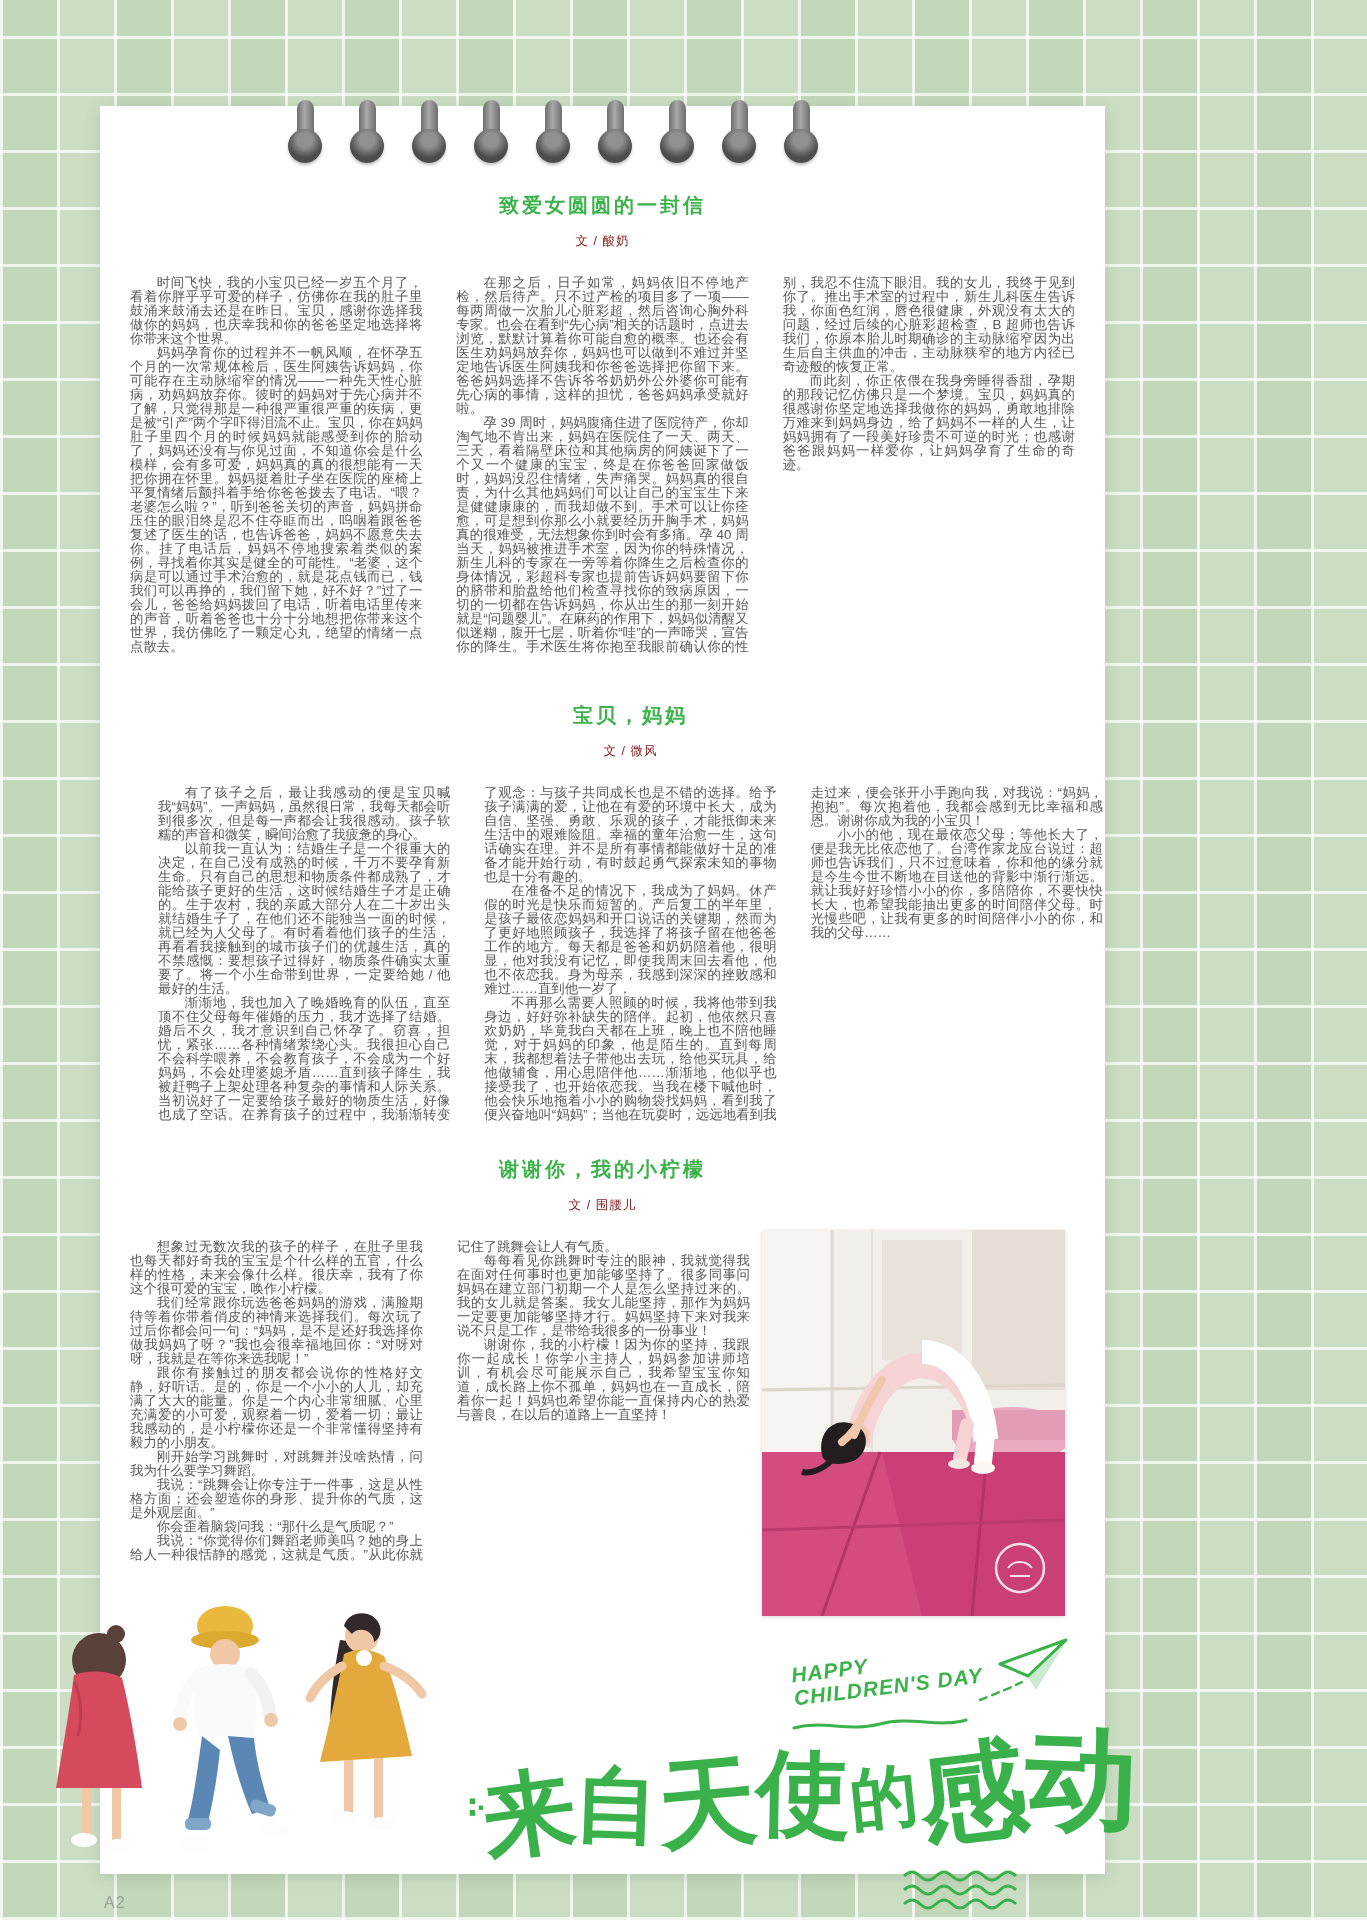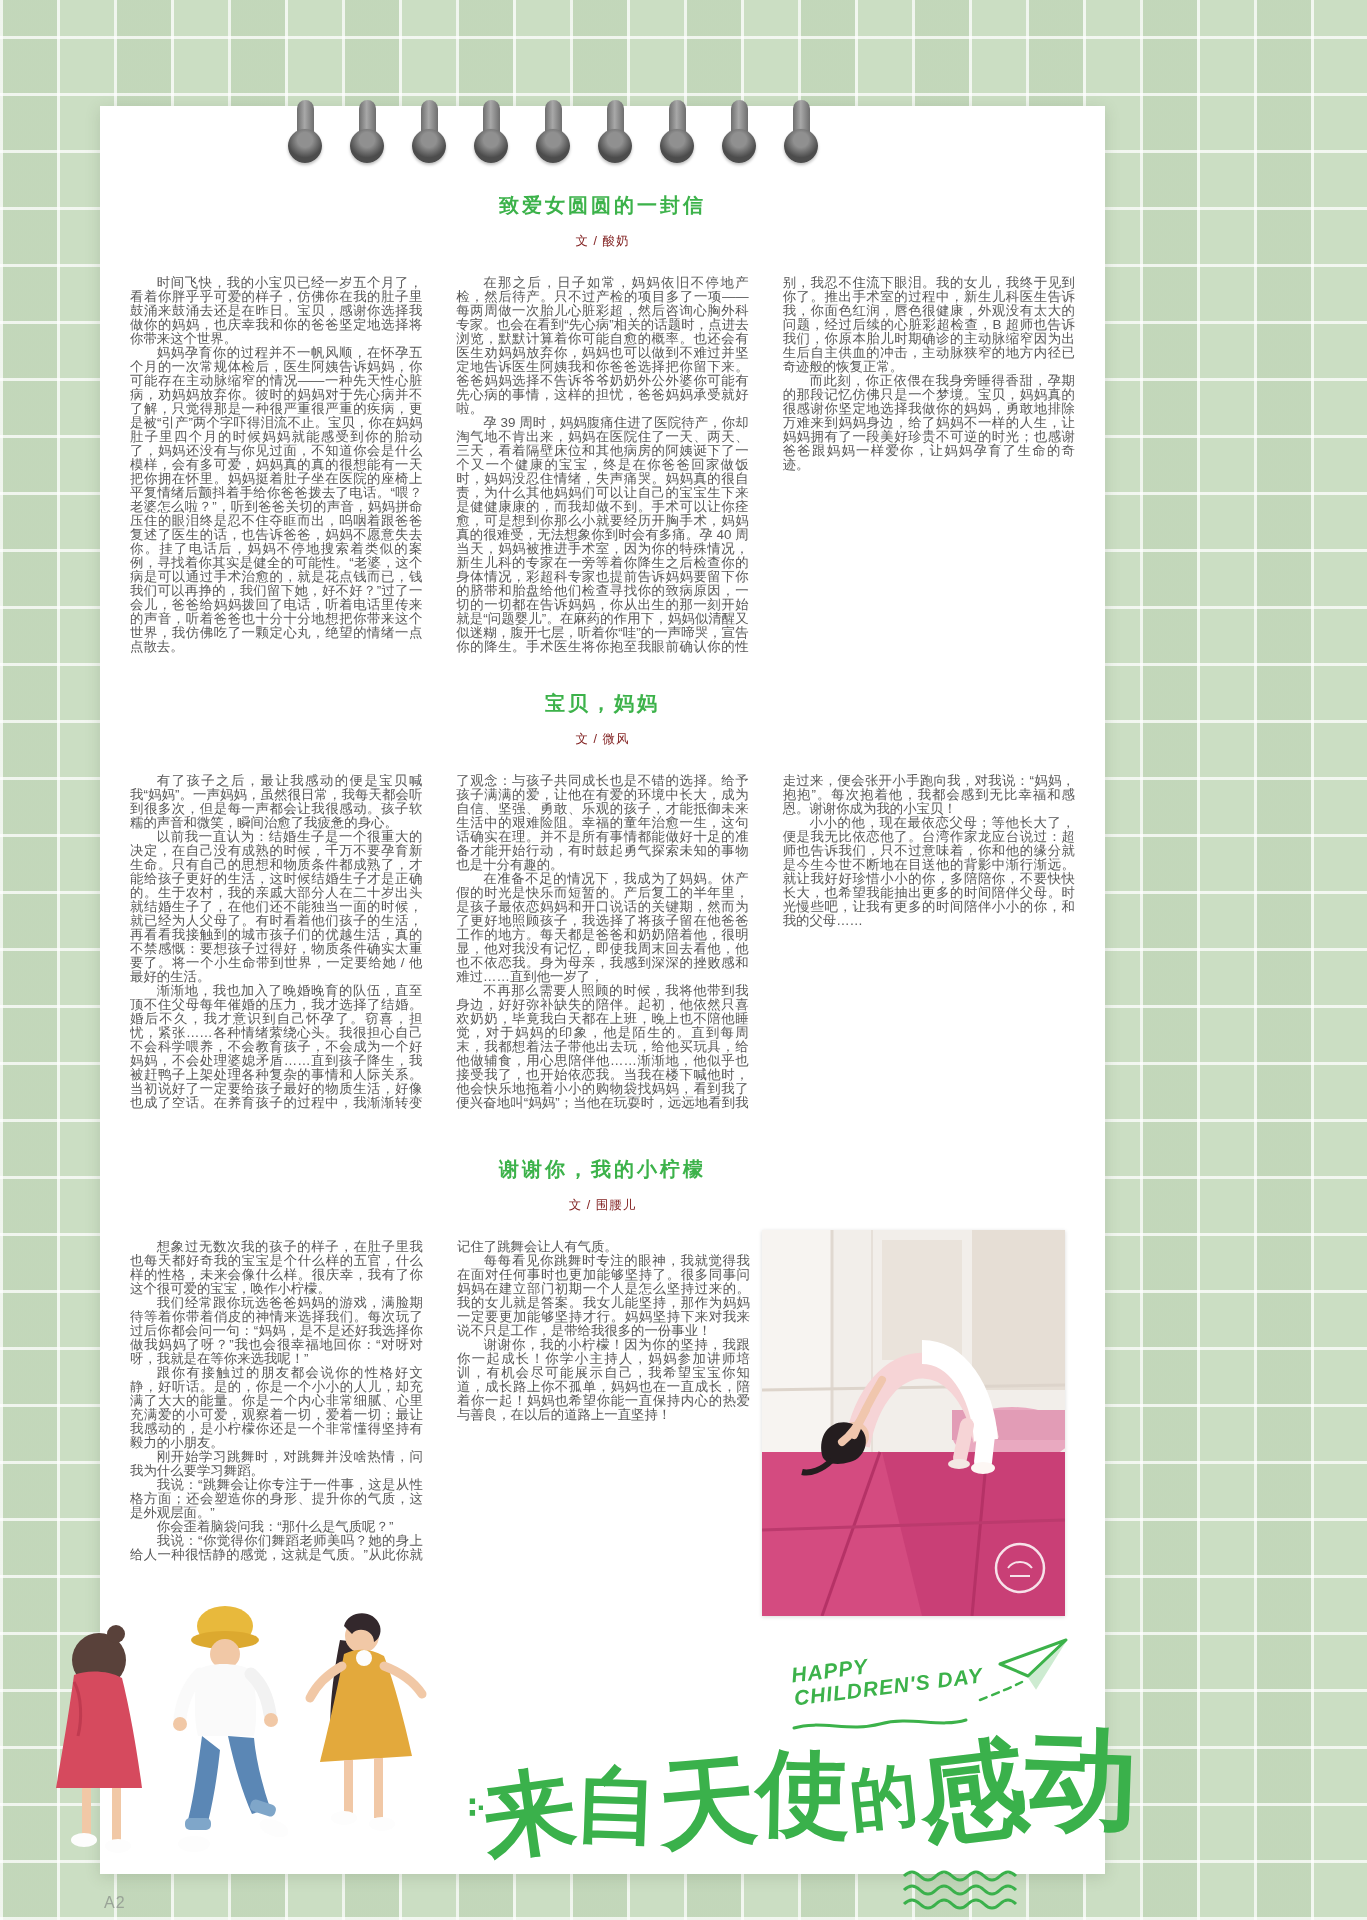--- a/index.html
+++ b/index.html
@@ -26,21 +26,21 @@
     box-shadow:0 2px 3px rgba(0,0,0,.25);}
   
   .article{position:absolute;left:30px;width:945px;}
   .a-title{color:#3cb24a;font-size:20px;font-weight:bold;text-align:center;
     letter-spacing:3px;margin:0;}
   .a-byline{color:#7f1d1d;font-size:12.5px;text-align:center;margin-top:14px;letter-spacing:1px;}
   .a-text{margin-top:26px;column-gap:34px;column-fill:auto;
     font-size:13.4px;line-height:14px;color:#585858;text-align:justify;overflow:hidden;}
   .a-text p{margin:0;text-indent:2em;}
   #a1{top:86px;}   #a1 .a-text{column-count:3;height:386px;}
-  #a2{top:584px;}  #a2 .a-text{column-count:3;height:344px;}
+  #a2{top:596px;margin-left:28px;}  #a2 .a-text{column-count:3;height:344px;}
   #a3{top:1050px;} #a3 .a-text{column-count:2;width:620px;height:324px;}
   
   .photo{position:absolute;left:662px;top:1124px;width:303px;height:386px;overflow:hidden;
     box-shadow:0 1px 4px rgba(0,0,0,.15);}
   
   .kids{position:absolute;left:22px;top:1570px;}
   .page-num{position:absolute;left:104px;top:1846px;color:#99a397;font-size:16px;letter-spacing:1px;margin-top:48px;}
   .hcd{position:absolute;left:792px;top:1652px;color:#3cb24a;font-weight:bold;
     transform:rotate(-7deg);font-size:21px;line-height:23px;letter-spacing:1px;font-style:italic;}
   .hcd-underline{position:absolute;left:790px;top:1712px;}

